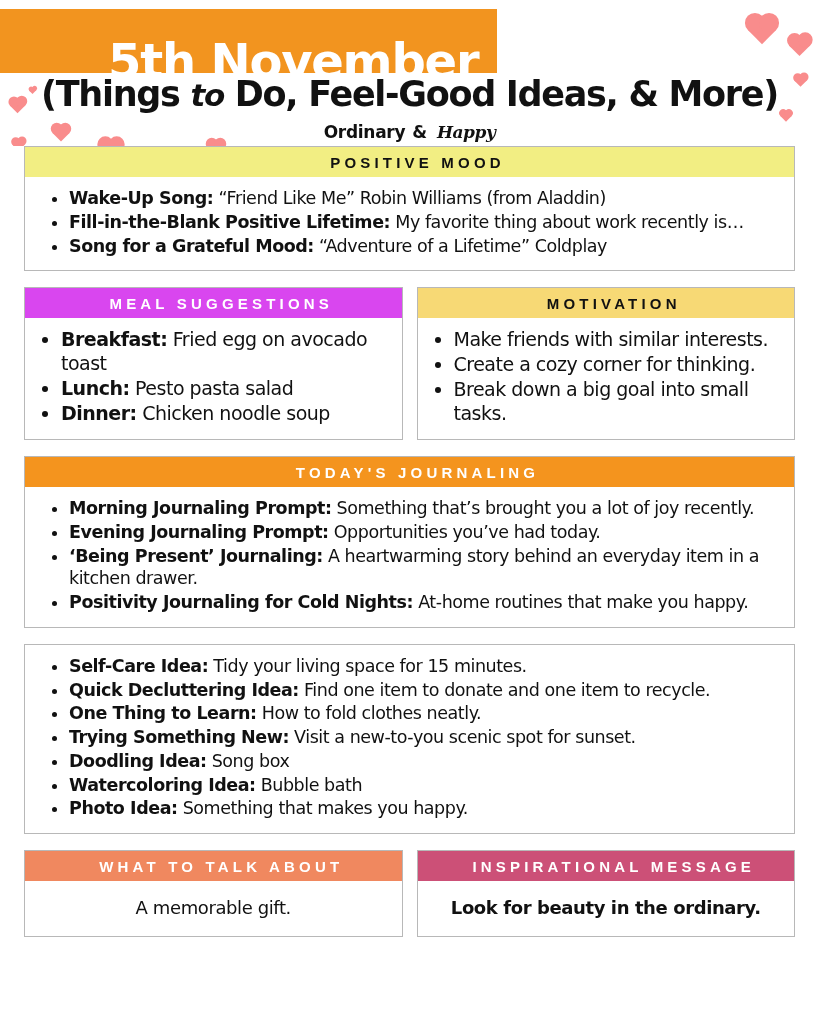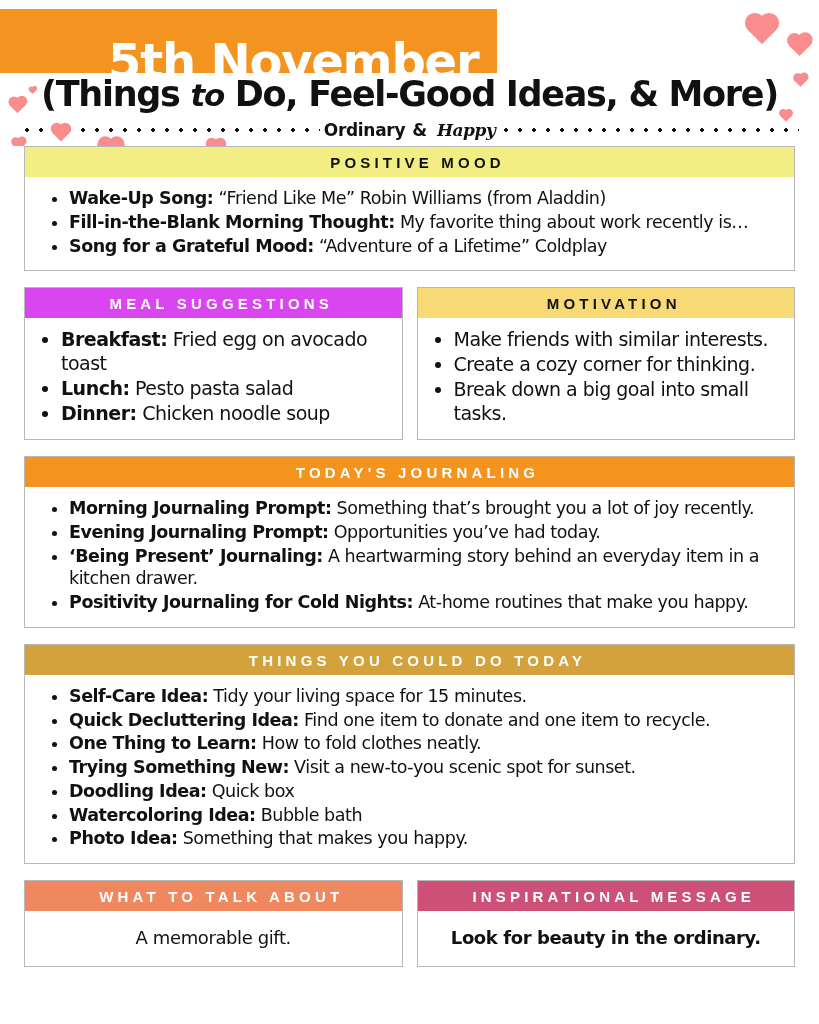--- a/index.html
+++ b/index.html
@@ -81,20 +81,21 @@
   .brandrow {
     position: absolute;
     left: 0;
     top: 118px;
     width: 819px;
     height: 24px;
     display: flex;
     align-items: center;
     justify-content: space-between;
     gap: 4px;
+    flex-direction: column;
   }
   .dots {
     flex: 1;
     height: 4px;
     background-image: radial-gradient(circle, #111 1.6px, transparent 1.7px);
     background-size: 14px 4px;
     background-repeat: repeat-x;
     background-position: left center;
   }
   .dots.left { margin-left: 20px; }
@@ -249,21 +250,21 @@
   <span class="heart" style="left: 210px; top: 142px; width: 12px; height: 12px; background: rgb(249, 140, 140);"></span>
 </div>
 
 <div class="page">
 
   <div class="card">
     <div class="card-head head-dark" style="background: rgb(242, 238, 131);">POSITIVE MOOD</div>
     <div class="card-body">
       <ul class="items">
         <li><b>Wake-Up Song:</b><span> “Friend Like Me” Robin Williams (from Aladdin)</span></li>
-        <li><b>Fill-in-the-Blank Morning Thought:</b><span> My favorite thing about work recently is…</span></li>
+        <li><b>Fill-in-the-Blank Positive Lifetime:</b><span> My favorite thing about work recently is…</span></li>
         <li><b>Song for a Grateful Mood:</b><span> “Adventure of a Lifetime” Coldplay</span></li>
       </ul>
     </div>
   </div>
 
   <div class="row2">
 
     <div class="card">
       <div class="card-head head-light" style="background: #d946ef;">MEAL SUGGESTIONS</div>
       <div class="card-body">
@@ -294,28 +295,27 @@
       <ul class="items">
         <li><b>Morning Journaling Prompt:</b><span> Something that’s brought you a lot of joy recently.</span></li>
         <li><b>Evening Journaling Prompt:</b><span> Opportunities you’ve had today.</span></li>
         <li><b>‘Being Present’ Journaling:</b><span> A heartwarming story behind an everyday item in a kitchen drawer.</span></li>
         <li><b>Positivity Journaling for Cold Nights:</b><span> At-home routines that make you happy.</span></li>
       </ul>
     </div>
   </div>
 
   <div class="card">
-    <div class="card-head head-light" style="background: rgb(211, 162, 60);">THINGS YOU COULD DO TODAY</div>
     <div class="card-body">
       <ul class="items">
         <li><b>Self-Care Idea:</b><span> Tidy your living space for 15 minutes.</span></li>
         <li><b>Quick Decluttering Idea:</b><span> Find one item to donate and one item to recycle.</span></li>
         <li><b>One Thing to Learn:</b><span> How to fold clothes neatly.</span></li>
         <li><b>Trying Something New:</b><span> Visit a new-to-you scenic spot for sunset.</span></li>
-        <li><b>Doodling Idea:</b><span> Quick box</span></li>
+        <li><b>Doodling Idea:</b><span> Song box</span></li>
         <li><b>Watercoloring Idea:</b><span> Bubble bath</span></li>
         <li><b>Photo Idea:</b><span> Something that makes you happy.</span></li>
       </ul>
     </div>
   </div>
 
   <div class="row2">
 
     <div class="card">
       <div class="card-head head-light" style="background: rgb(240, 136, 95);">WHAT TO TALK ABOUT</div>

